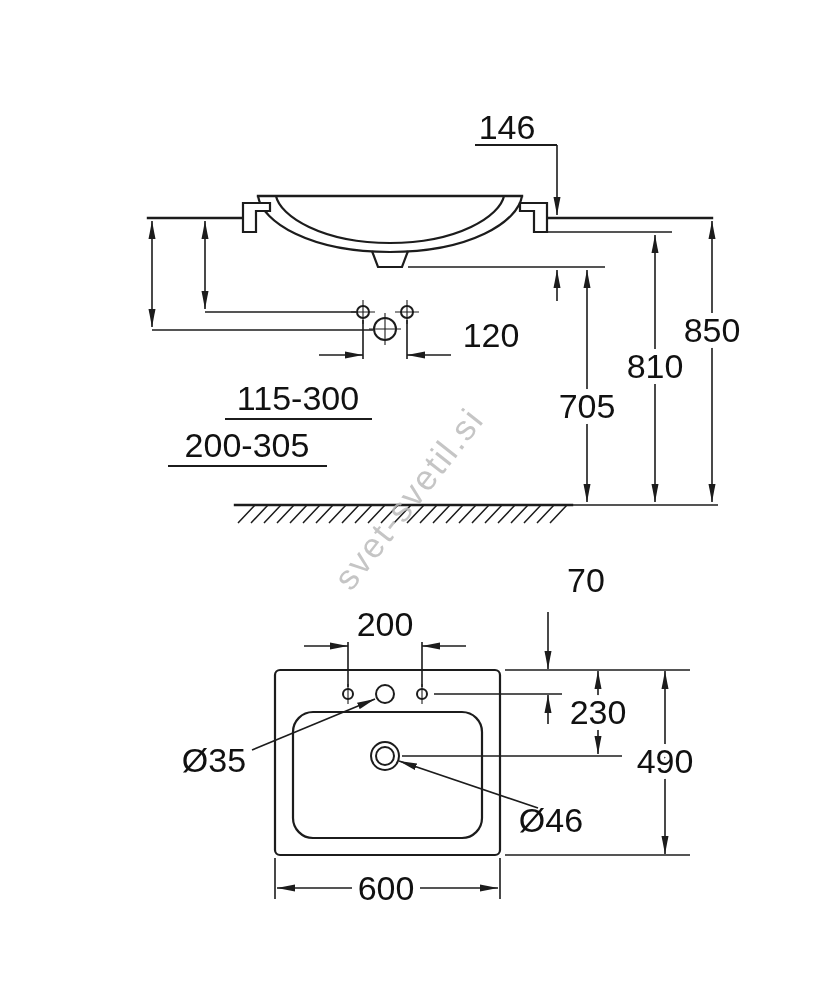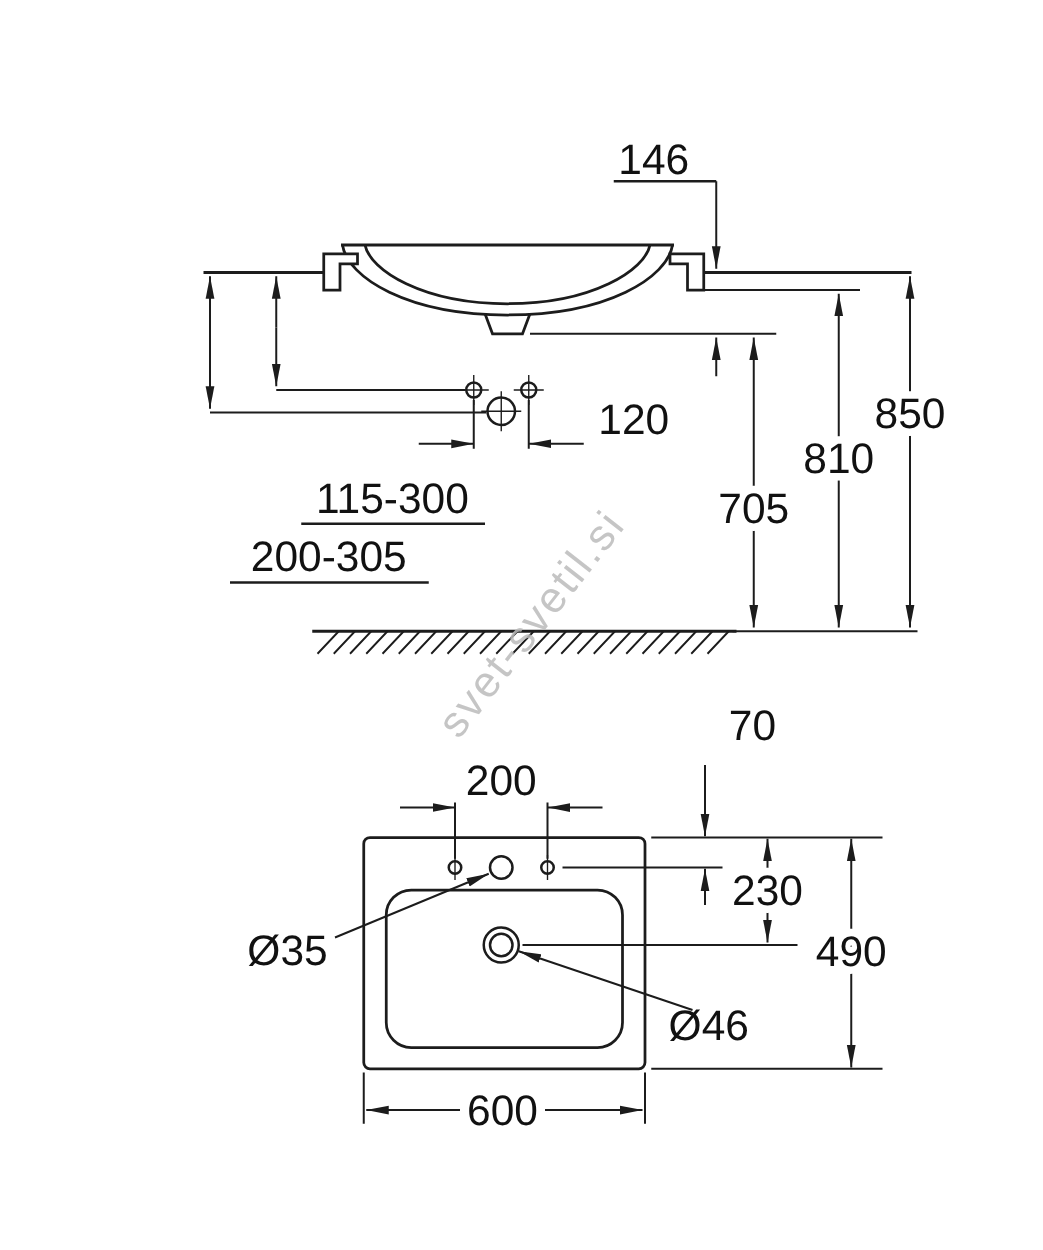--- a/index.html
+++ b/index.html
@@ -1,16 +1,16 @@
 <!DOCTYPE html>
 <html><head>
 <meta charset="utf-8">
 <style>
   html,body{margin:0;padding:0;background:#ffffff;}
-  .frame{position:relative;width:761px;height:1000px;background:#ffffff;overflow:hidden;margin-left:16px;}
+  .frame{position:relative;width:761px;height:1000px;background:#ffffff;overflow:hidden;}
   svg{position:absolute;top:0;left:0;}
   .ln{stroke:#1c1c1c;stroke-width:2.4;fill:none;stroke-linecap:square;}
   .ln2{stroke:#1c1c1c;stroke-width:2.2;fill:none;}
   .thin{stroke:#1c1c1c;stroke-width:1.6;fill:none;}
   .tick{stroke:#1c1c1c;stroke-width:1.1;fill:none;}
   .dim{stroke:#1c1c1c;stroke-width:1.6;fill:none;}
   .shelf{stroke:#1c1c1c;stroke-width:2;fill:none;}
   .hatch{stroke:#1c1c1c;stroke-width:1.5;fill:none;}
   .part{fill:#ffffff;stroke:#1c1c1c;stroke-width:2.2;}
   .hole{fill:#ffffff;stroke:#1c1c1c;stroke-width:2;}

